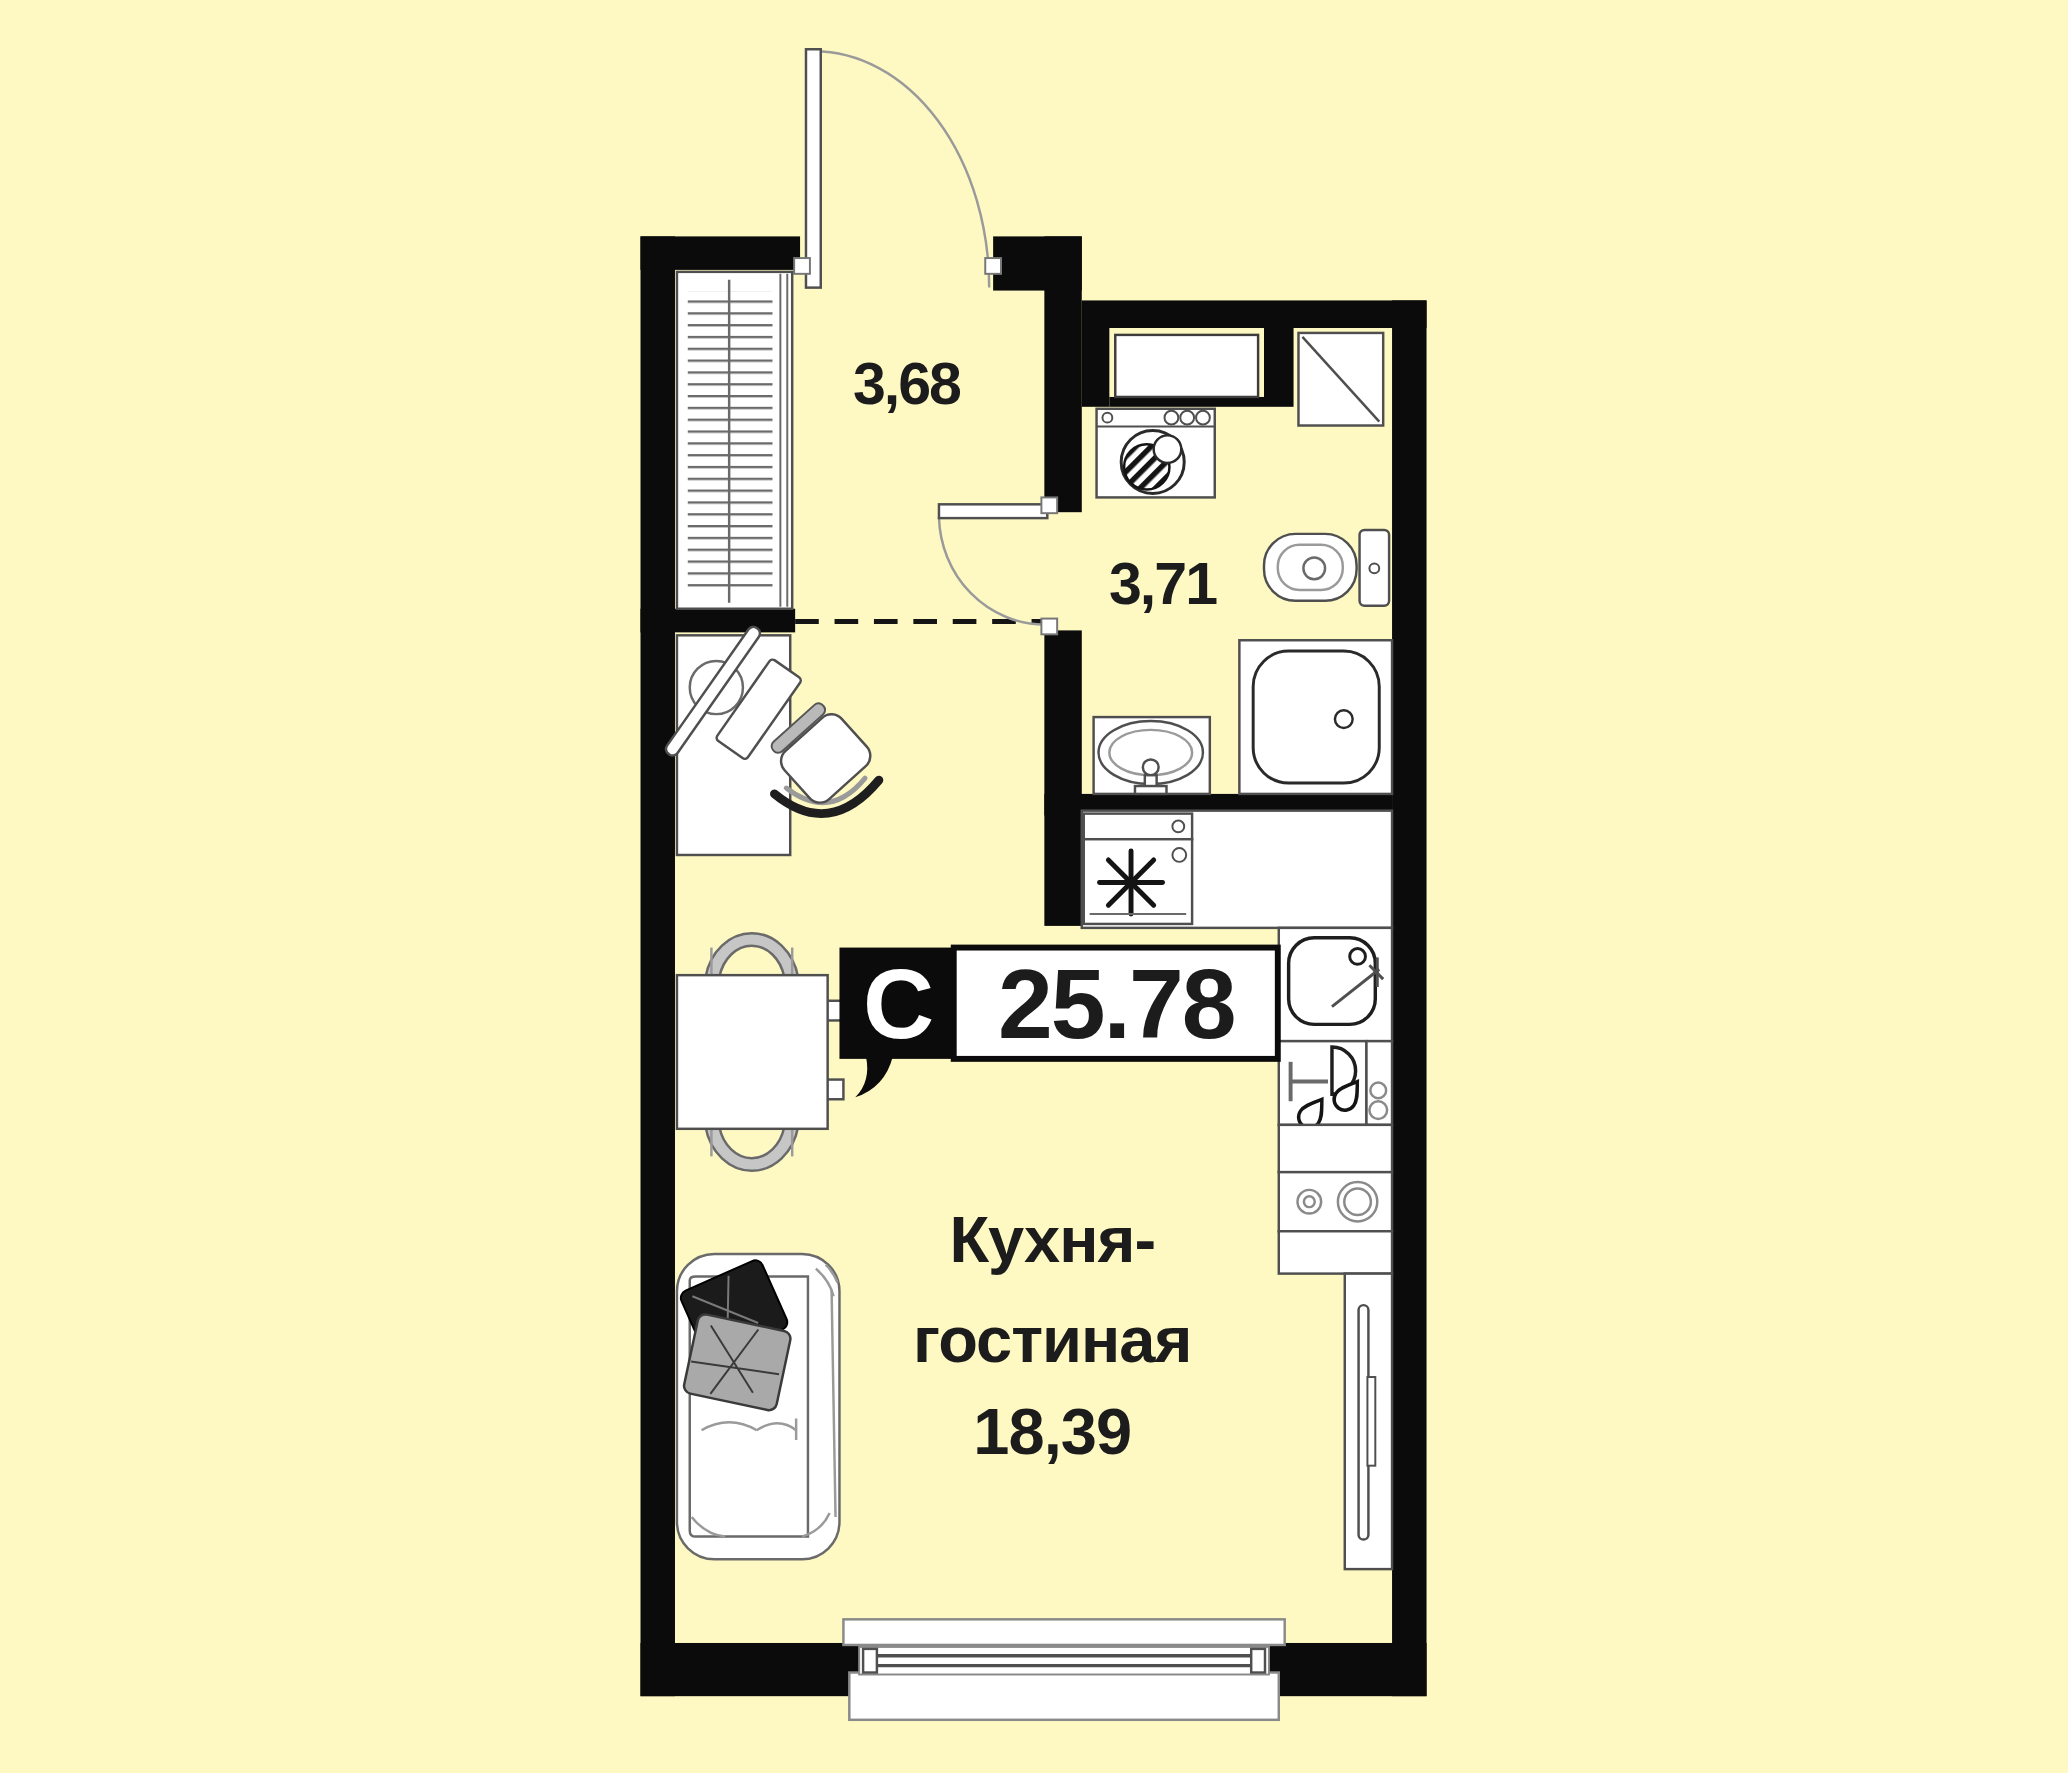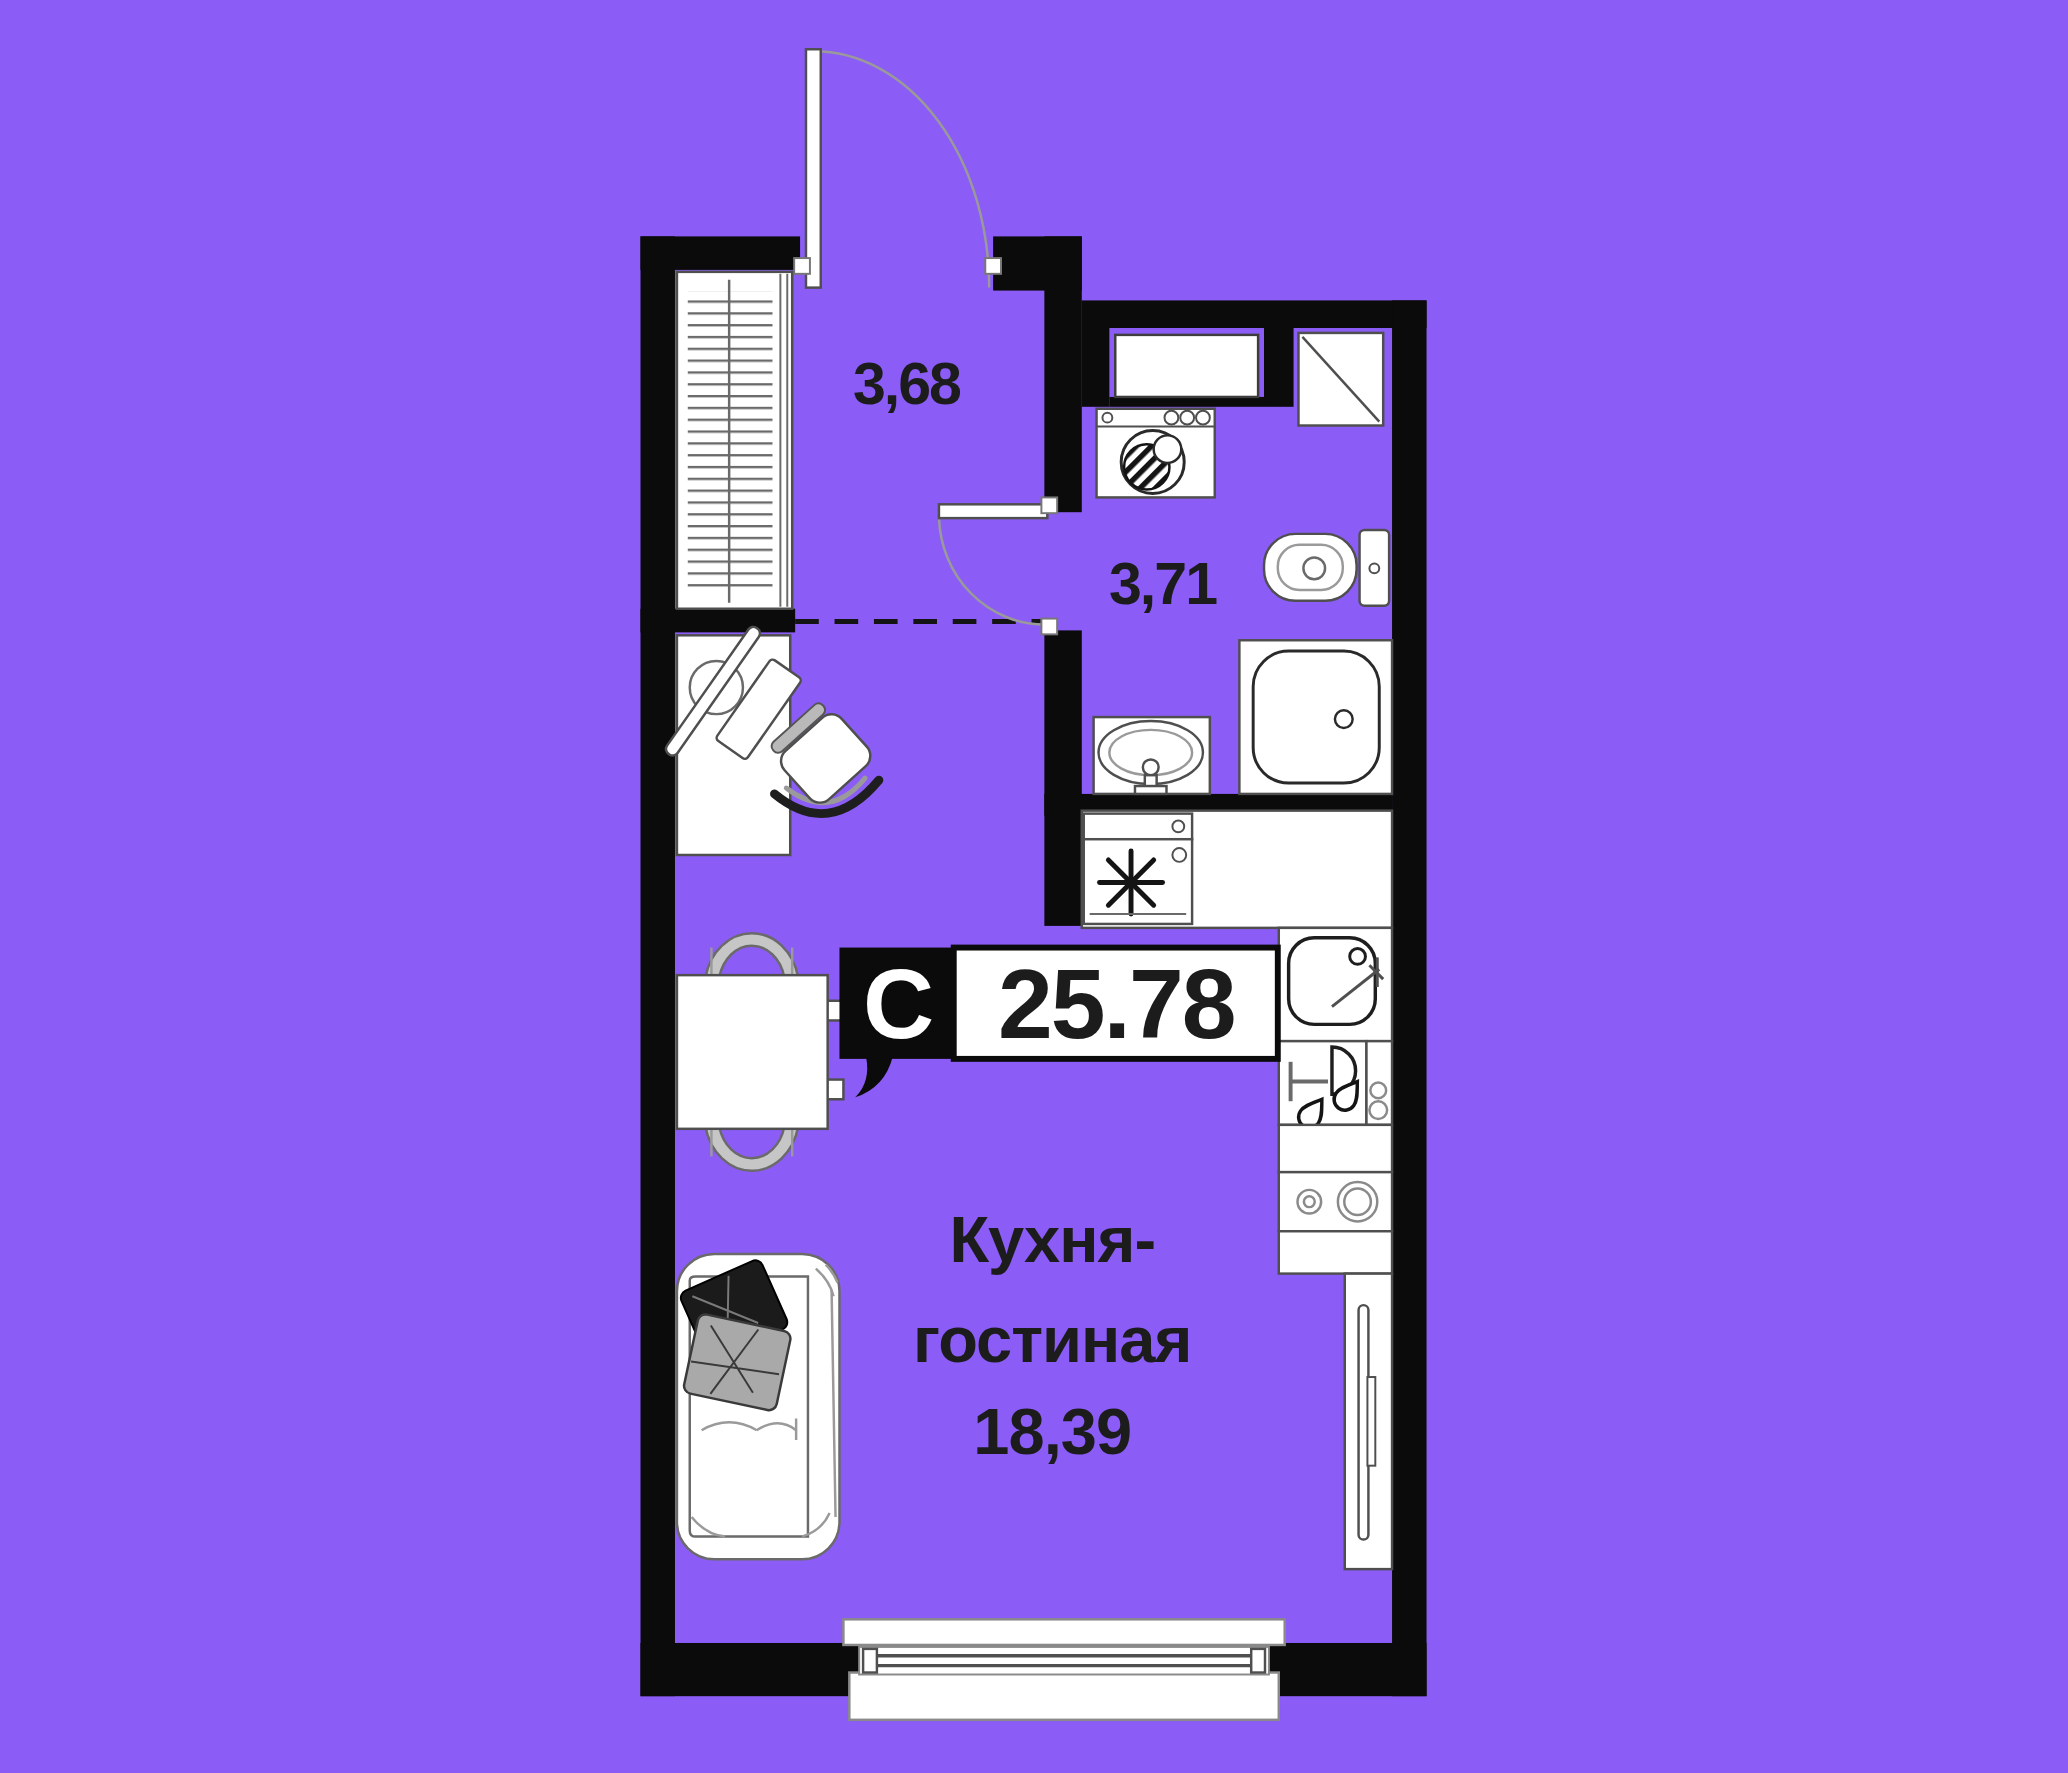--- a/index.html
+++ b/index.html
@@ -1,16 +1,16 @@
 <!DOCTYPE html>
 <html><head>
 <meta charset="utf-8">
 <style>
   html,body{margin:0;padding:0;background:#ffffff;}
-  .stage{position:relative;width:2069px;height:1773px;background:#8b5cf6;overflow:hidden;}
+  .stage{position:relative;width:2069px;height:1773px;background:#fef9c3;overflow:hidden;}
   svg{display:block;}
   text{font-family:"Liberation Sans","DejaVu Sans",sans-serif;font-weight:700;}
   .room-label{font-size:60px;letter-spacing:-2px;}
   .kitchen-label{font-size:66px;letter-spacing:-1px;}
   .badge-letter{font-size:100px;letter-spacing:-2px;}
   .badge-number{font-size:100px;letter-spacing:-2px;}
   .thin{stroke:#4f4f4f;stroke-width:2.5;fill:#fff;}
   .lite{stroke:#9a9a9a;stroke-width:2.5;fill:none;}
 </style>
 </head>

